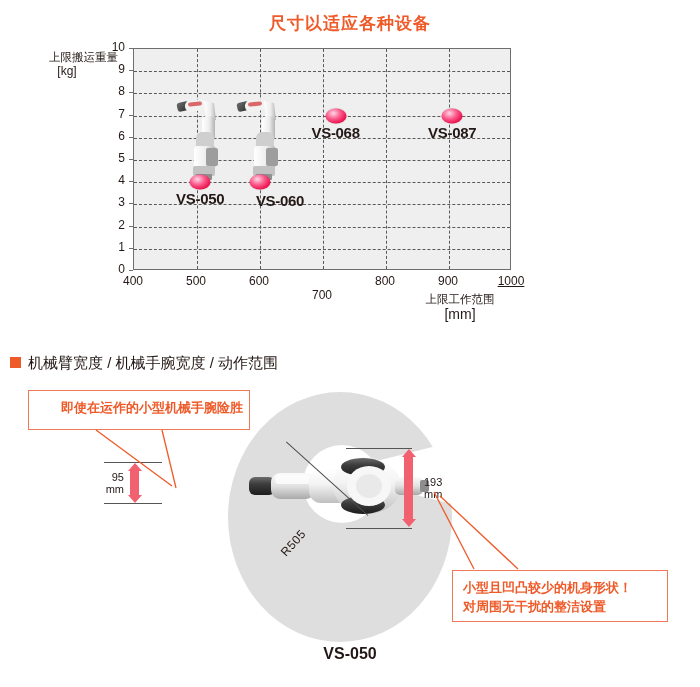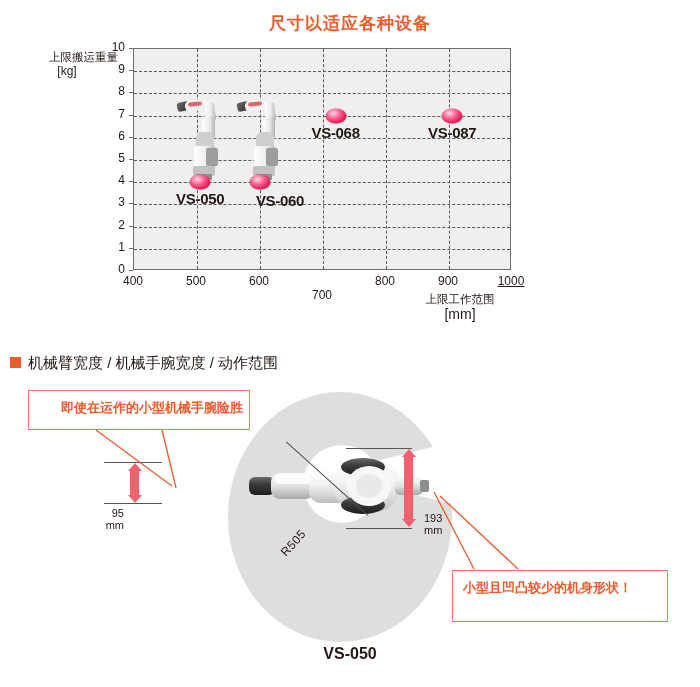--- a/index.html
+++ b/index.html
@@ -206,21 +206,20 @@
   }
   .dim-arrow::before { top: -7px; border-bottom: 8px solid #f1616f; }
   .dim-arrow::after { bottom: -7px; border-top: 8px solid #f1616f; }
 
   .dim-label {
     position: absolute;
     font-size: 11px;
     color: #231815;
     line-height: 12px;
     text-align: right;
-    margin-top: 36px;
   }
   .dim-label.left-side { text-align: right; }
   .dim-label.right-side { text-align: left; }
 
   .ext-line {
     position: absolute;
     height: 0;
     border-top: 1px solid #555;
   }
 
@@ -444,20 +443,21 @@
 
   <div id="radius-line"></div>
   <div id="radius-label">R505</div>
 
   <div class="callout" id="callout-left">
     <span>即使在运作的小型机械手腕险胜</span>
   </div>
 
   <div class="callout" id="callout-right">
     <div>小型且凹凸较少的机身形状！</div>
+    <div>对周围无干扰的整洁设置</div>
   </div>
 
   <svg class="leader" style="left:0;top:0;width:700px;height:347px;">
     <polyline points="96,90 172,146" fill="none" stroke="#ef5a29" stroke-width="1.3"></polyline>
     <polyline points="162,90 176,148" fill="none" stroke="#ef5a29" stroke-width="1.3"></polyline>
   </svg>
   <svg class="leader" style="left:0;top:0;width:700px;height:347px;">
     <polyline points="474,229 434,152" fill="none" stroke="#ef5a29" stroke-width="1.3"></polyline>
     <polyline points="518,229 440,156" fill="none" stroke="#ef5a29" stroke-width="1.3"></polyline>
   </svg>

